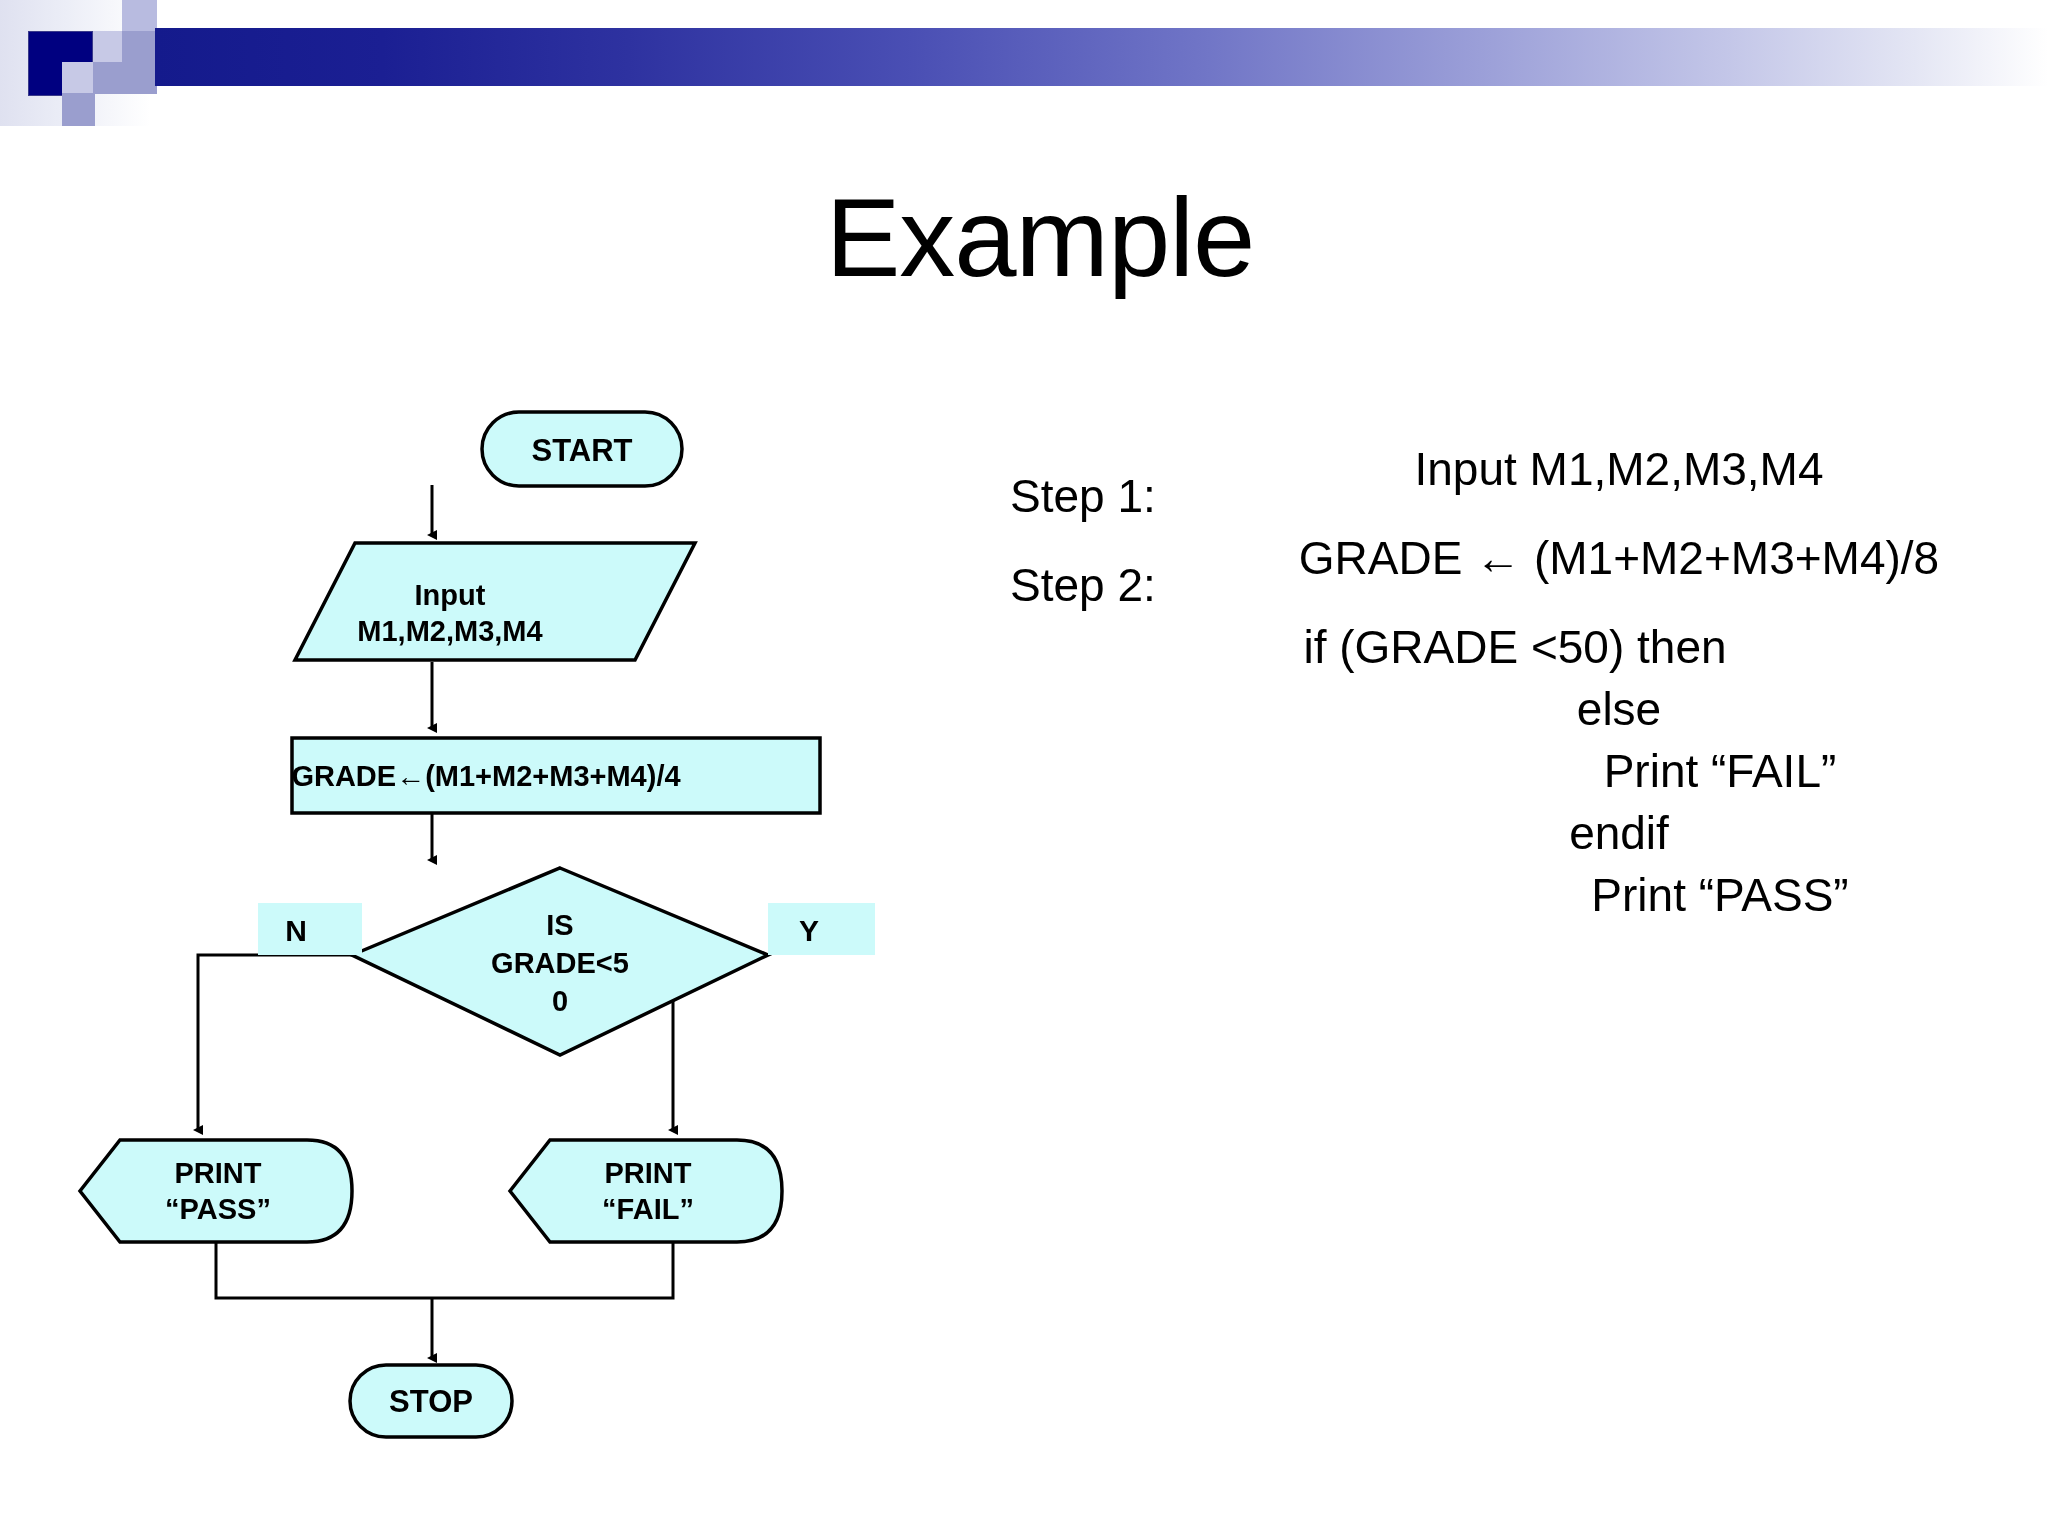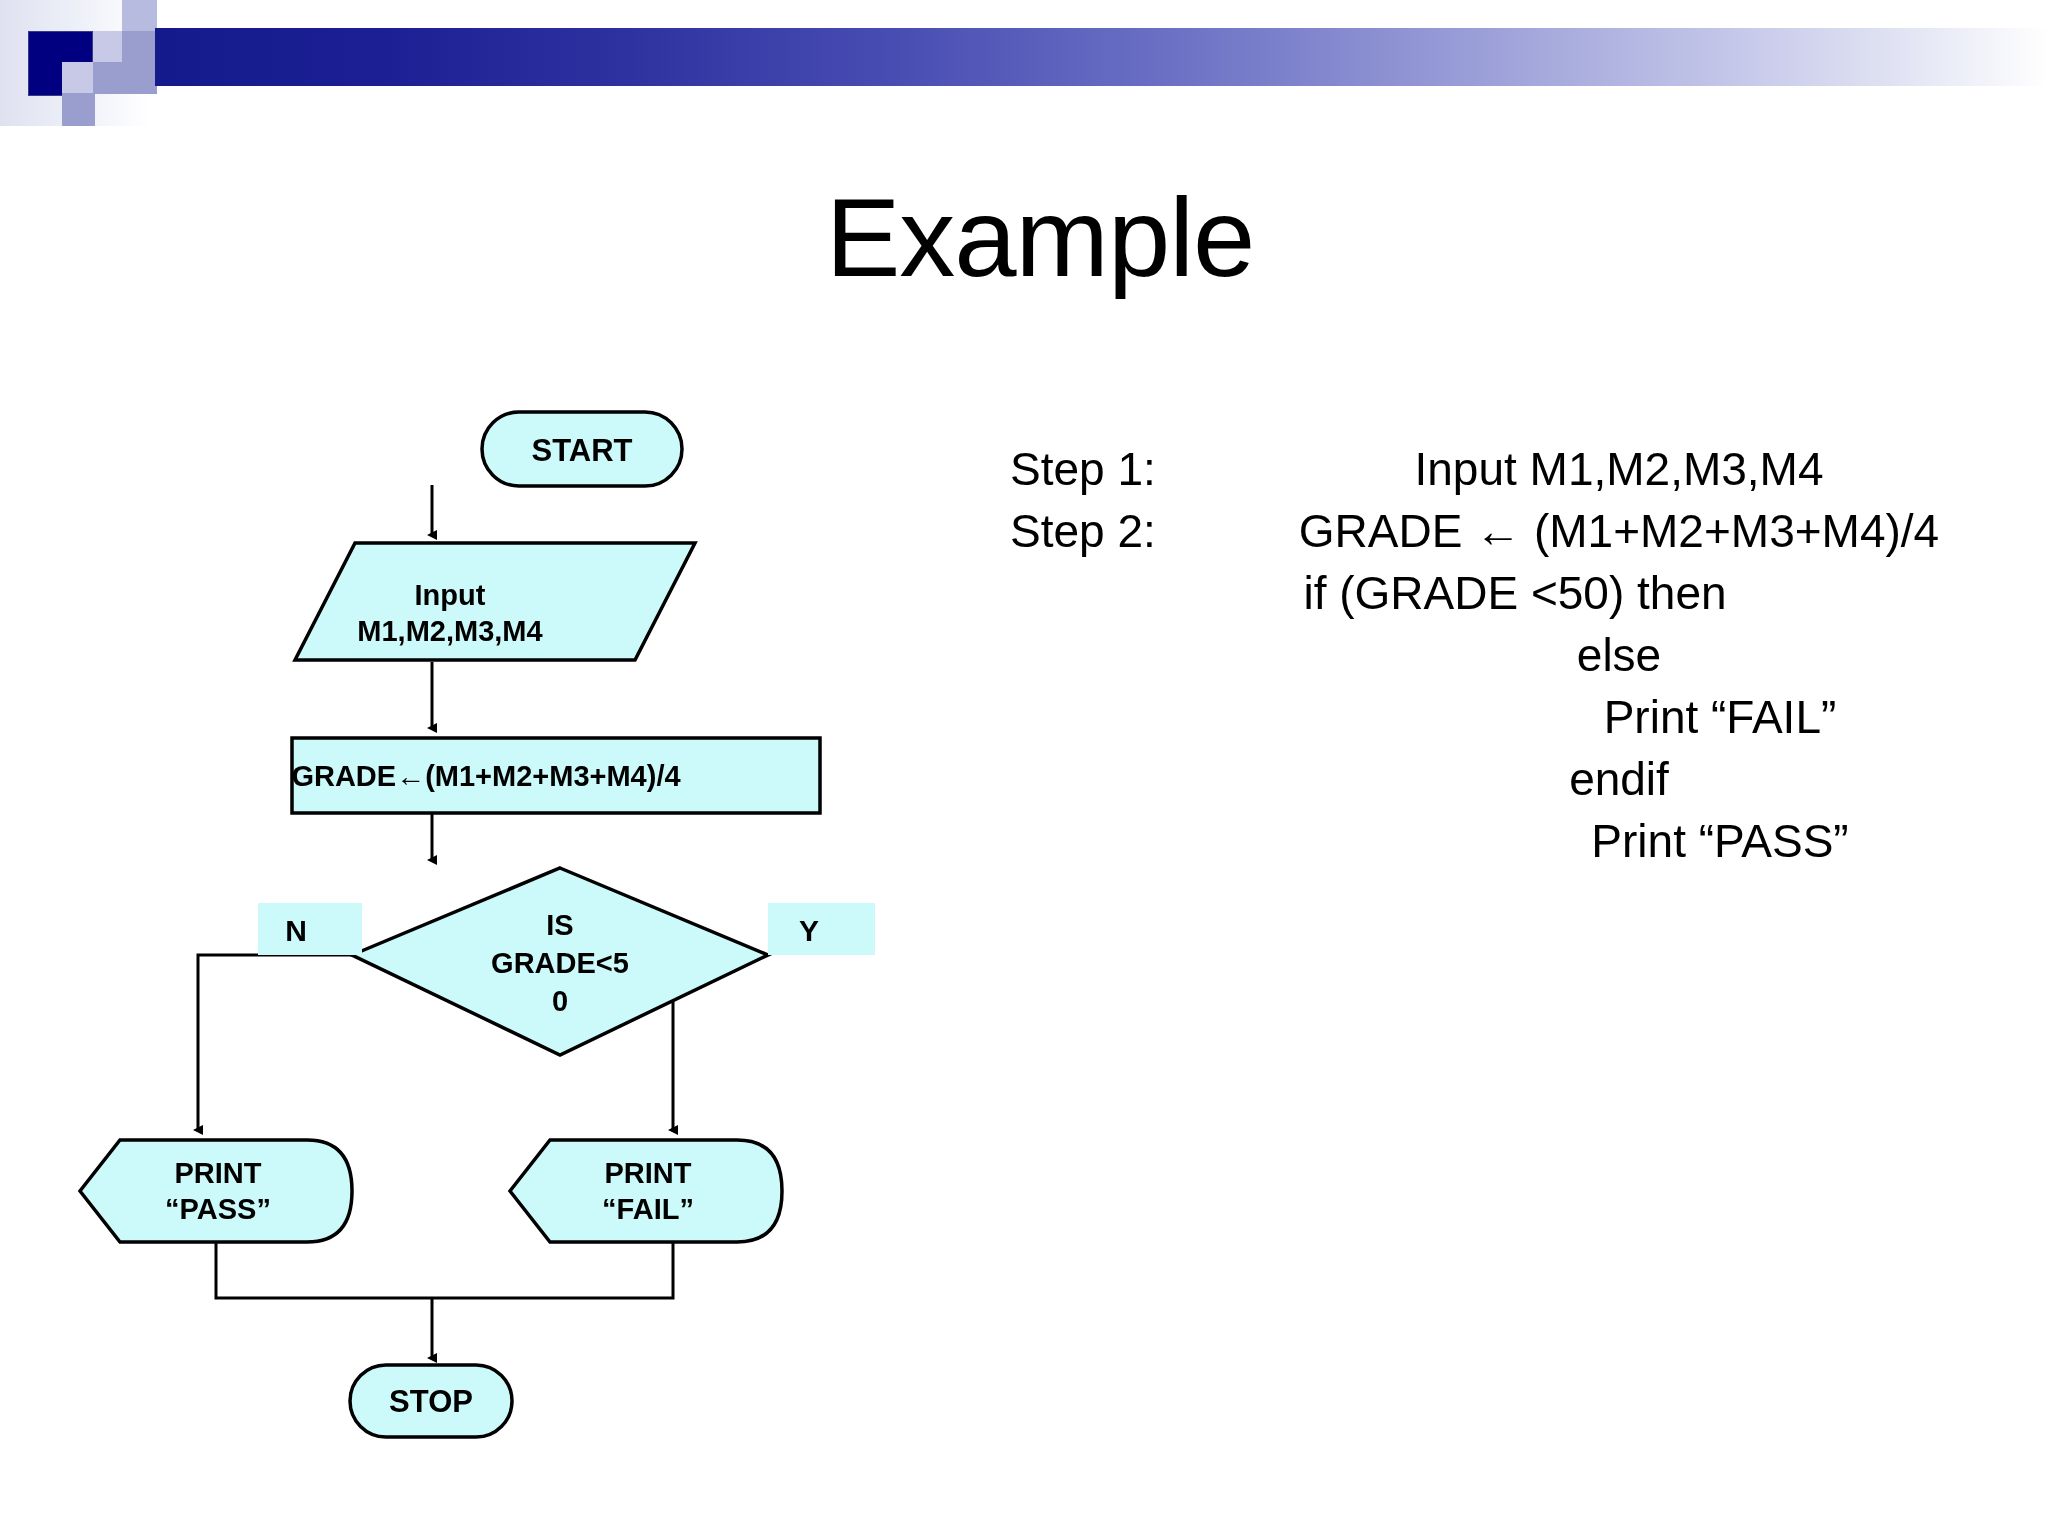--- a/index.html
+++ b/index.html
@@ -86,20 +86,21 @@
     line-height: 62px;
     color: #000000;
   }
   .pc-line {
     display: flex;
     white-space: pre;
   }
   .pc-step {
     width: 208px;
     flex: 0 0 208px;
+    margin-top: 27px;
   }
   .pc-body { flex: 1 1 auto; text-align: center; }
   .pc-indent-1 { padding-left: 208px; }
   .pc-indent-2 { padding-left: 410px; }
 </style>
 </head>
 <body>
 
 <div id="header-band">
   <div id="header-left-fade"></div>
@@ -201,21 +202,21 @@
 
 <div id="pseudocode">
 
   <div class="pc-line">
     <span class="pc-step">Step 1:</span>
     <span class="pc-body">Input M1,M2,M3,M4</span>
   </div>
 
   <div class="pc-line">
     <span class="pc-step">Step 2:</span>
-    <span class="pc-body">GRADE ← (M1+M2+M3+M4)/4</span>
+    <span class="pc-body">GRADE ← (M1+M2+M3+M4)/8</span>
   </div>
 
   <div class="pc-line">
     <span class="pc-body">if (GRADE &lt;50) then</span>
   </div>
 
   <div class="pc-line pc-indent-1">
     <span class="pc-body">else</span>
   </div>
 

